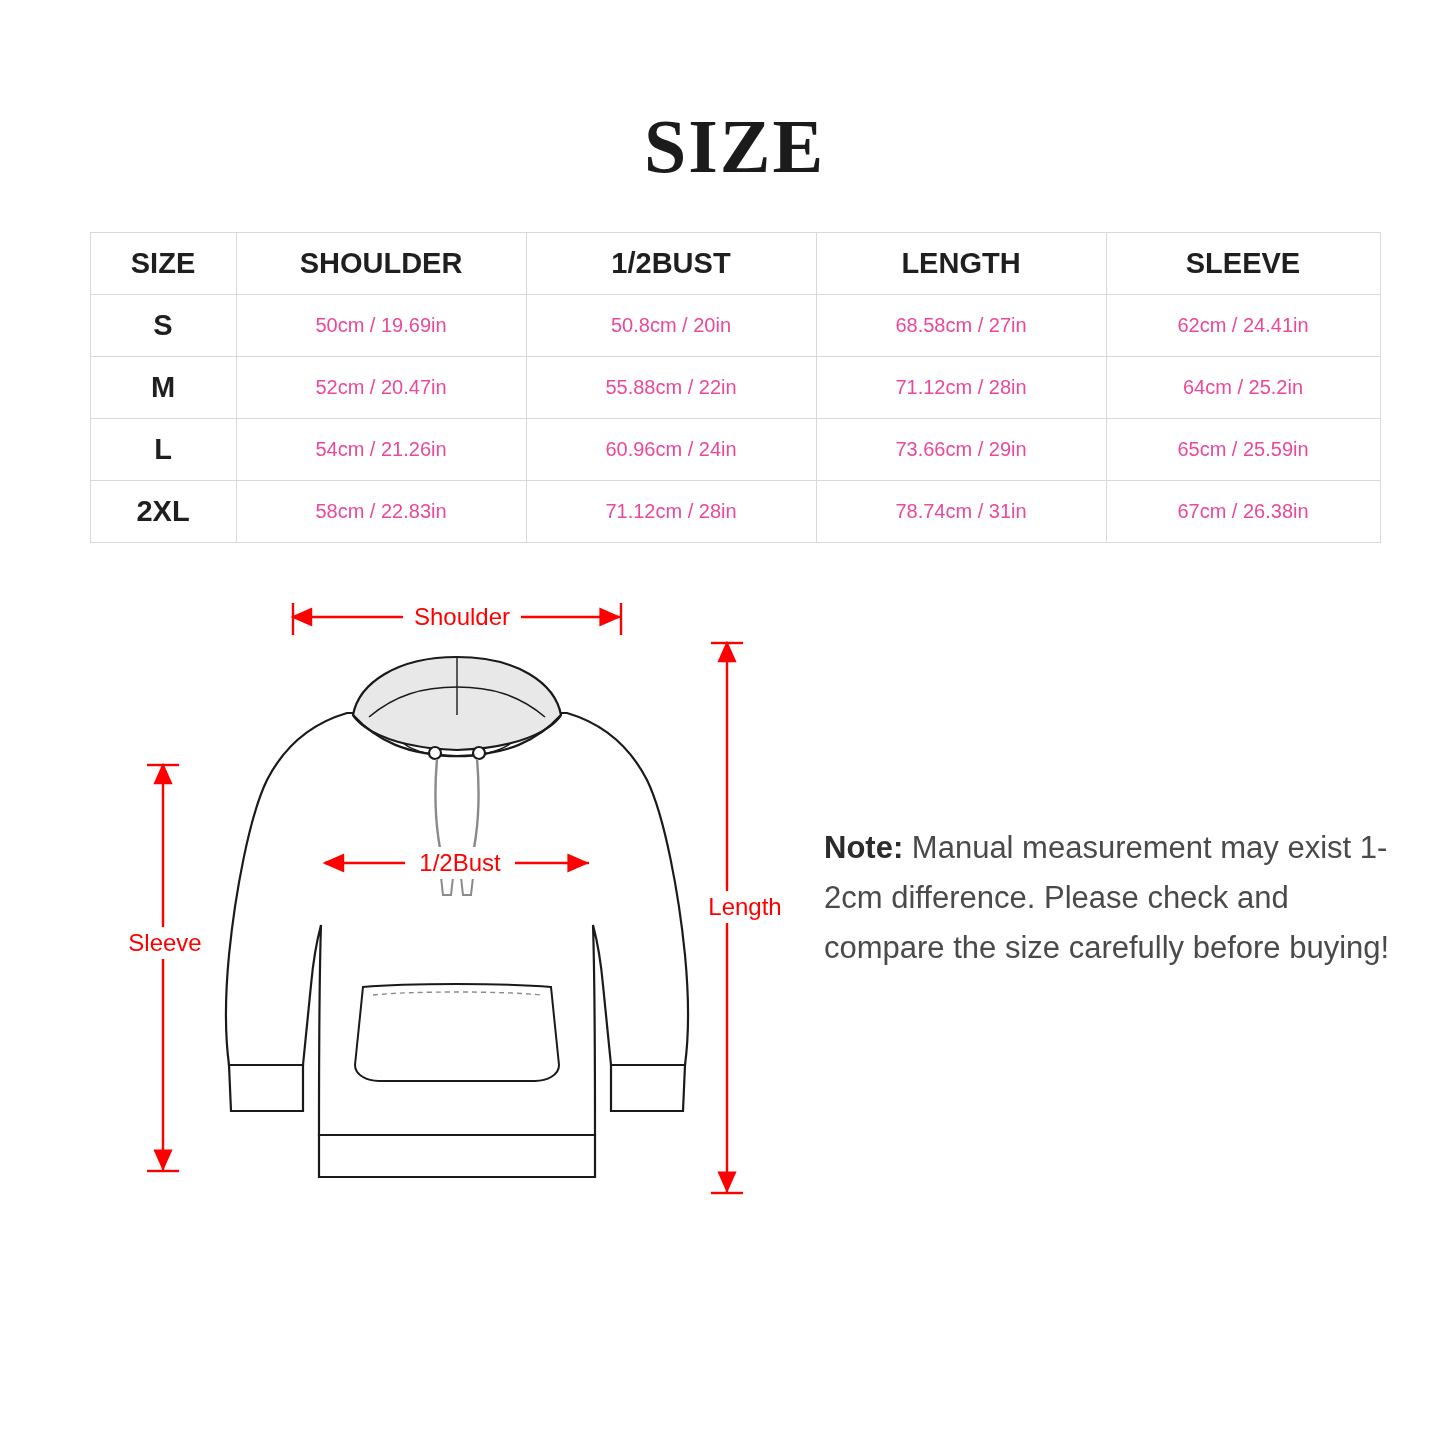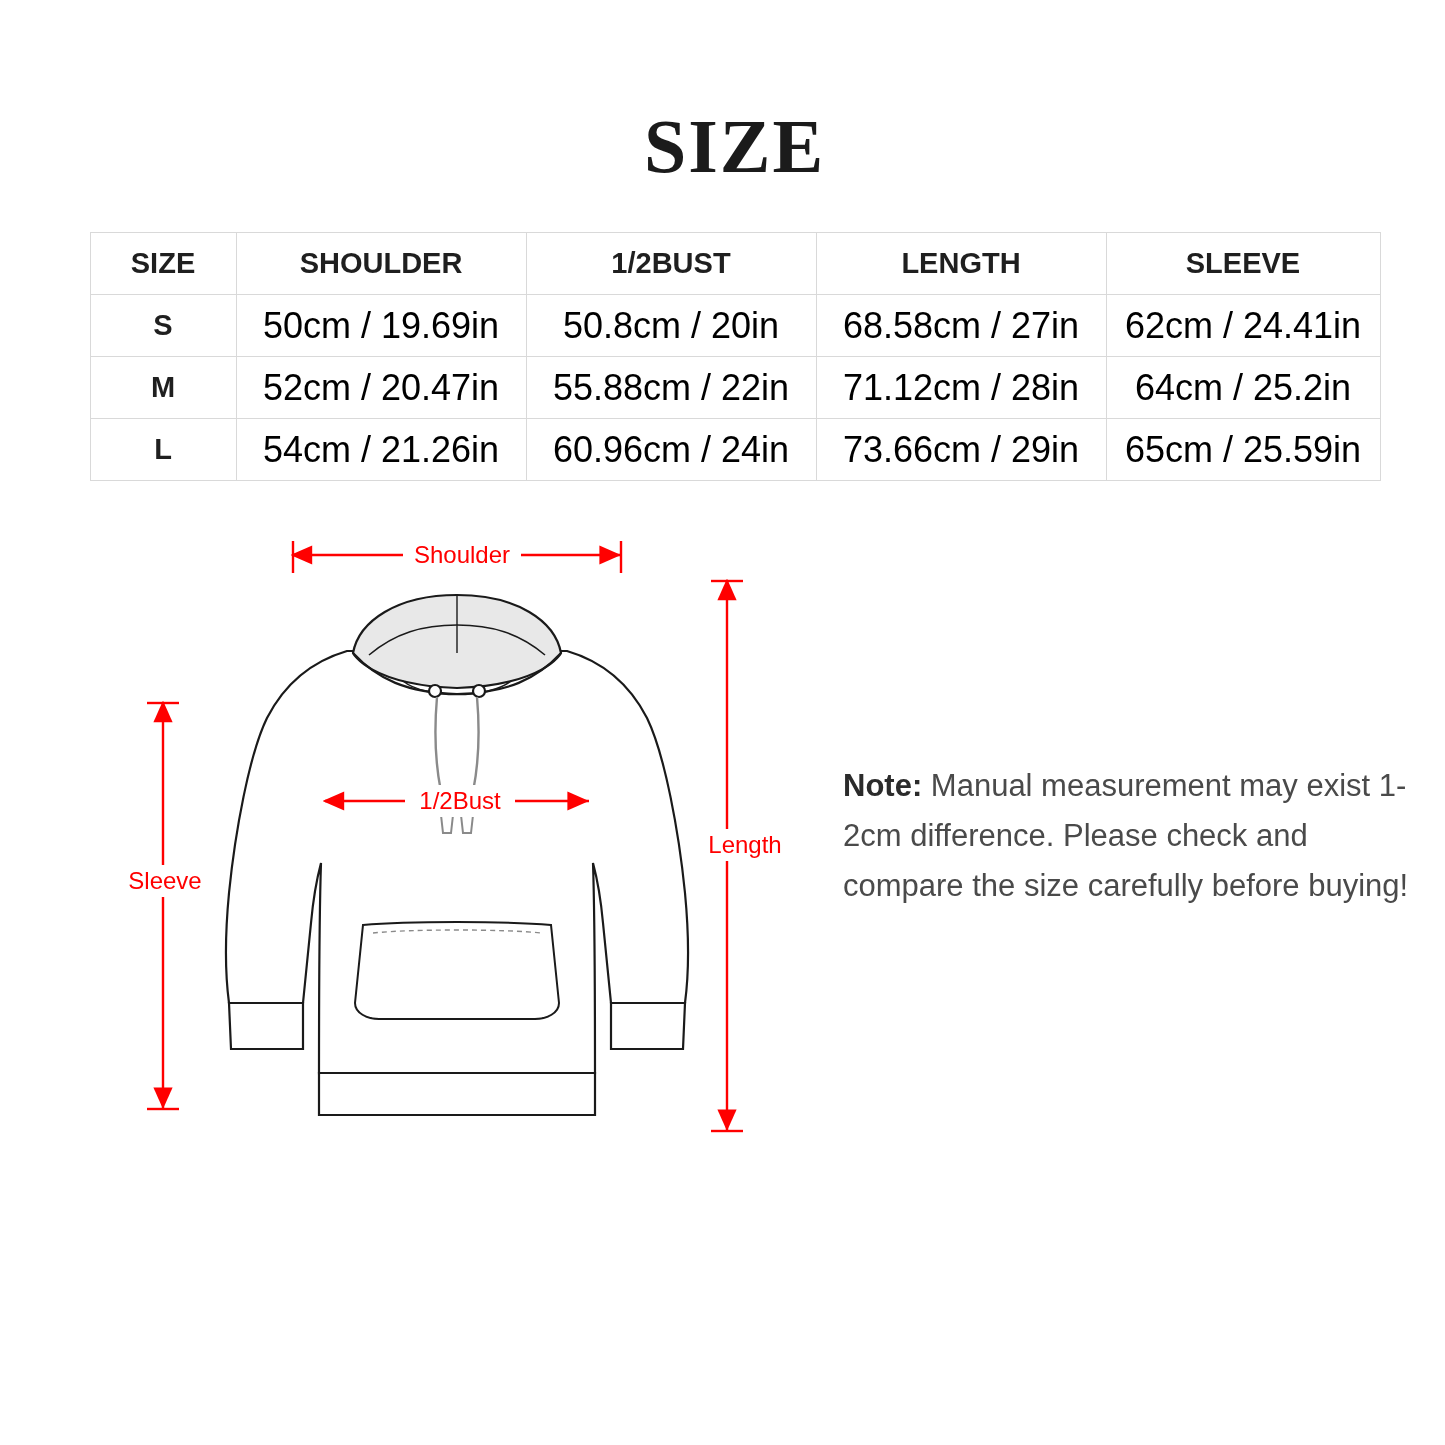--- a/index.html
+++ b/index.html
@@ -40,22 +40,22 @@
     width: 100%;
     border-collapse: collapse;
     table-layout: fixed;
   }
   table.size-table th,
   table.size-table td {
     border: 1px solid #d9d9d9;
     height: 59px;
     text-align: center;
     vertical-align: middle;
-    font-size: 36px;
-    color: #000000;
+    font-size: 20px;
+    color: #ec4899;
     font-weight: normal;
   }
   table.size-table th {
     font-weight: bold;
     font-size: 29px;
     color: #1f1f1f;
   }
   table.size-table td.sizecol {
     font-weight: bold;
     font-size: 29px;
@@ -74,21 +74,21 @@
   }
   .diagram {
     position: absolute;
     left: 95px;
     top: 0;
     width: 700px;
     height: 660px;
   }
   .note {
     position: absolute;
-    left: 831px;
+    left: 812px;
     top: 228px;
     width: 580px;
     font-size: 31px;
     line-height: 1.62;
     color: #4a4a4a;
   }
   .note b {
     color: #2b2b2b;
     font-weight: bold;
   }
@@ -132,20 +132,27 @@
           <td>55.88cm / 22in</td>
           <td>71.12cm / 28in</td>
           <td>64cm / 25.2in</td>
         </tr>
         <tr>
           <td class="sizecol">L</td>
           <td>54cm / 21.26in</td>
           <td>60.96cm / 24in</td>
           <td>73.66cm / 29in</td>
           <td>65cm / 25.59in</td>
+        </tr>
+        <tr>
+          <td class="sizecol">2XL</td>
+          <td>58cm / 22.83in</td>
+          <td>71.12cm / 28in</td>
+          <td>78.74cm / 31in</td>
+          <td>67cm / 26.38in</td>
         </tr>
       </tbody>
     </table>
   </div>
 
   <div class="lower">
 
     <svg class="diagram" viewBox="0 0 700 660">
       <defs>
         <marker id="arrR" markerWidth="10" markerHeight="10" refX="9" refY="4" orient="auto">

